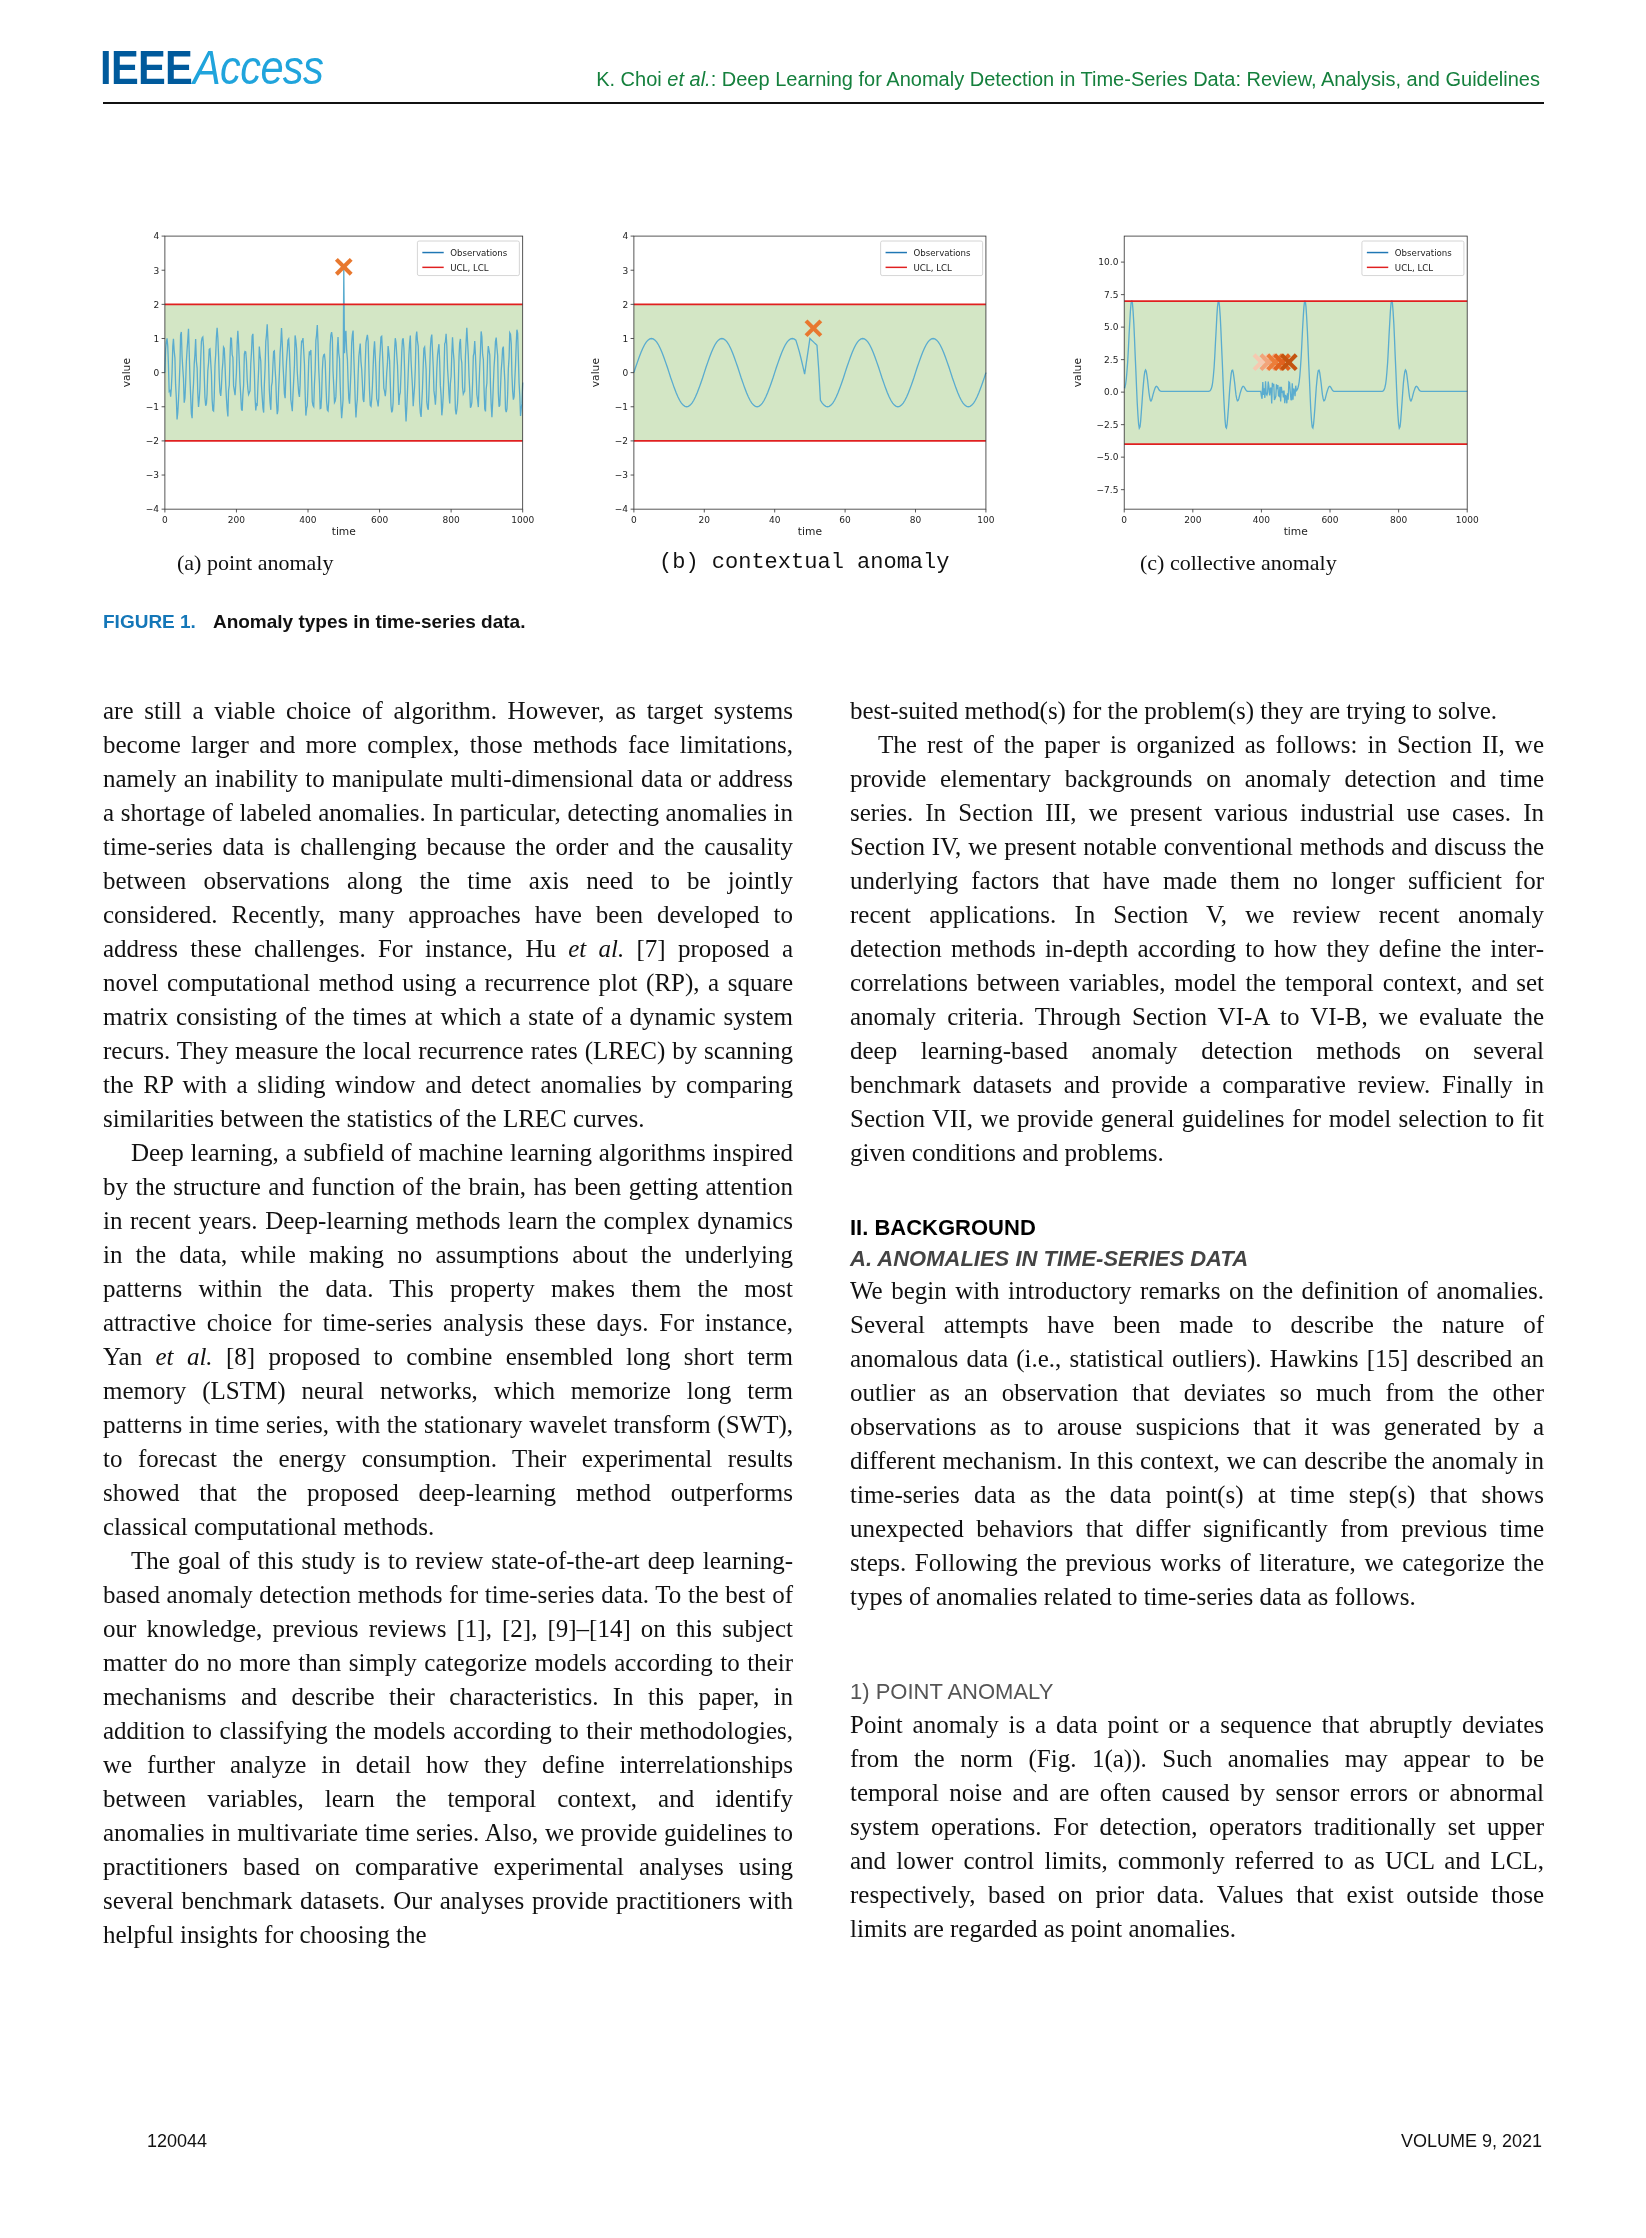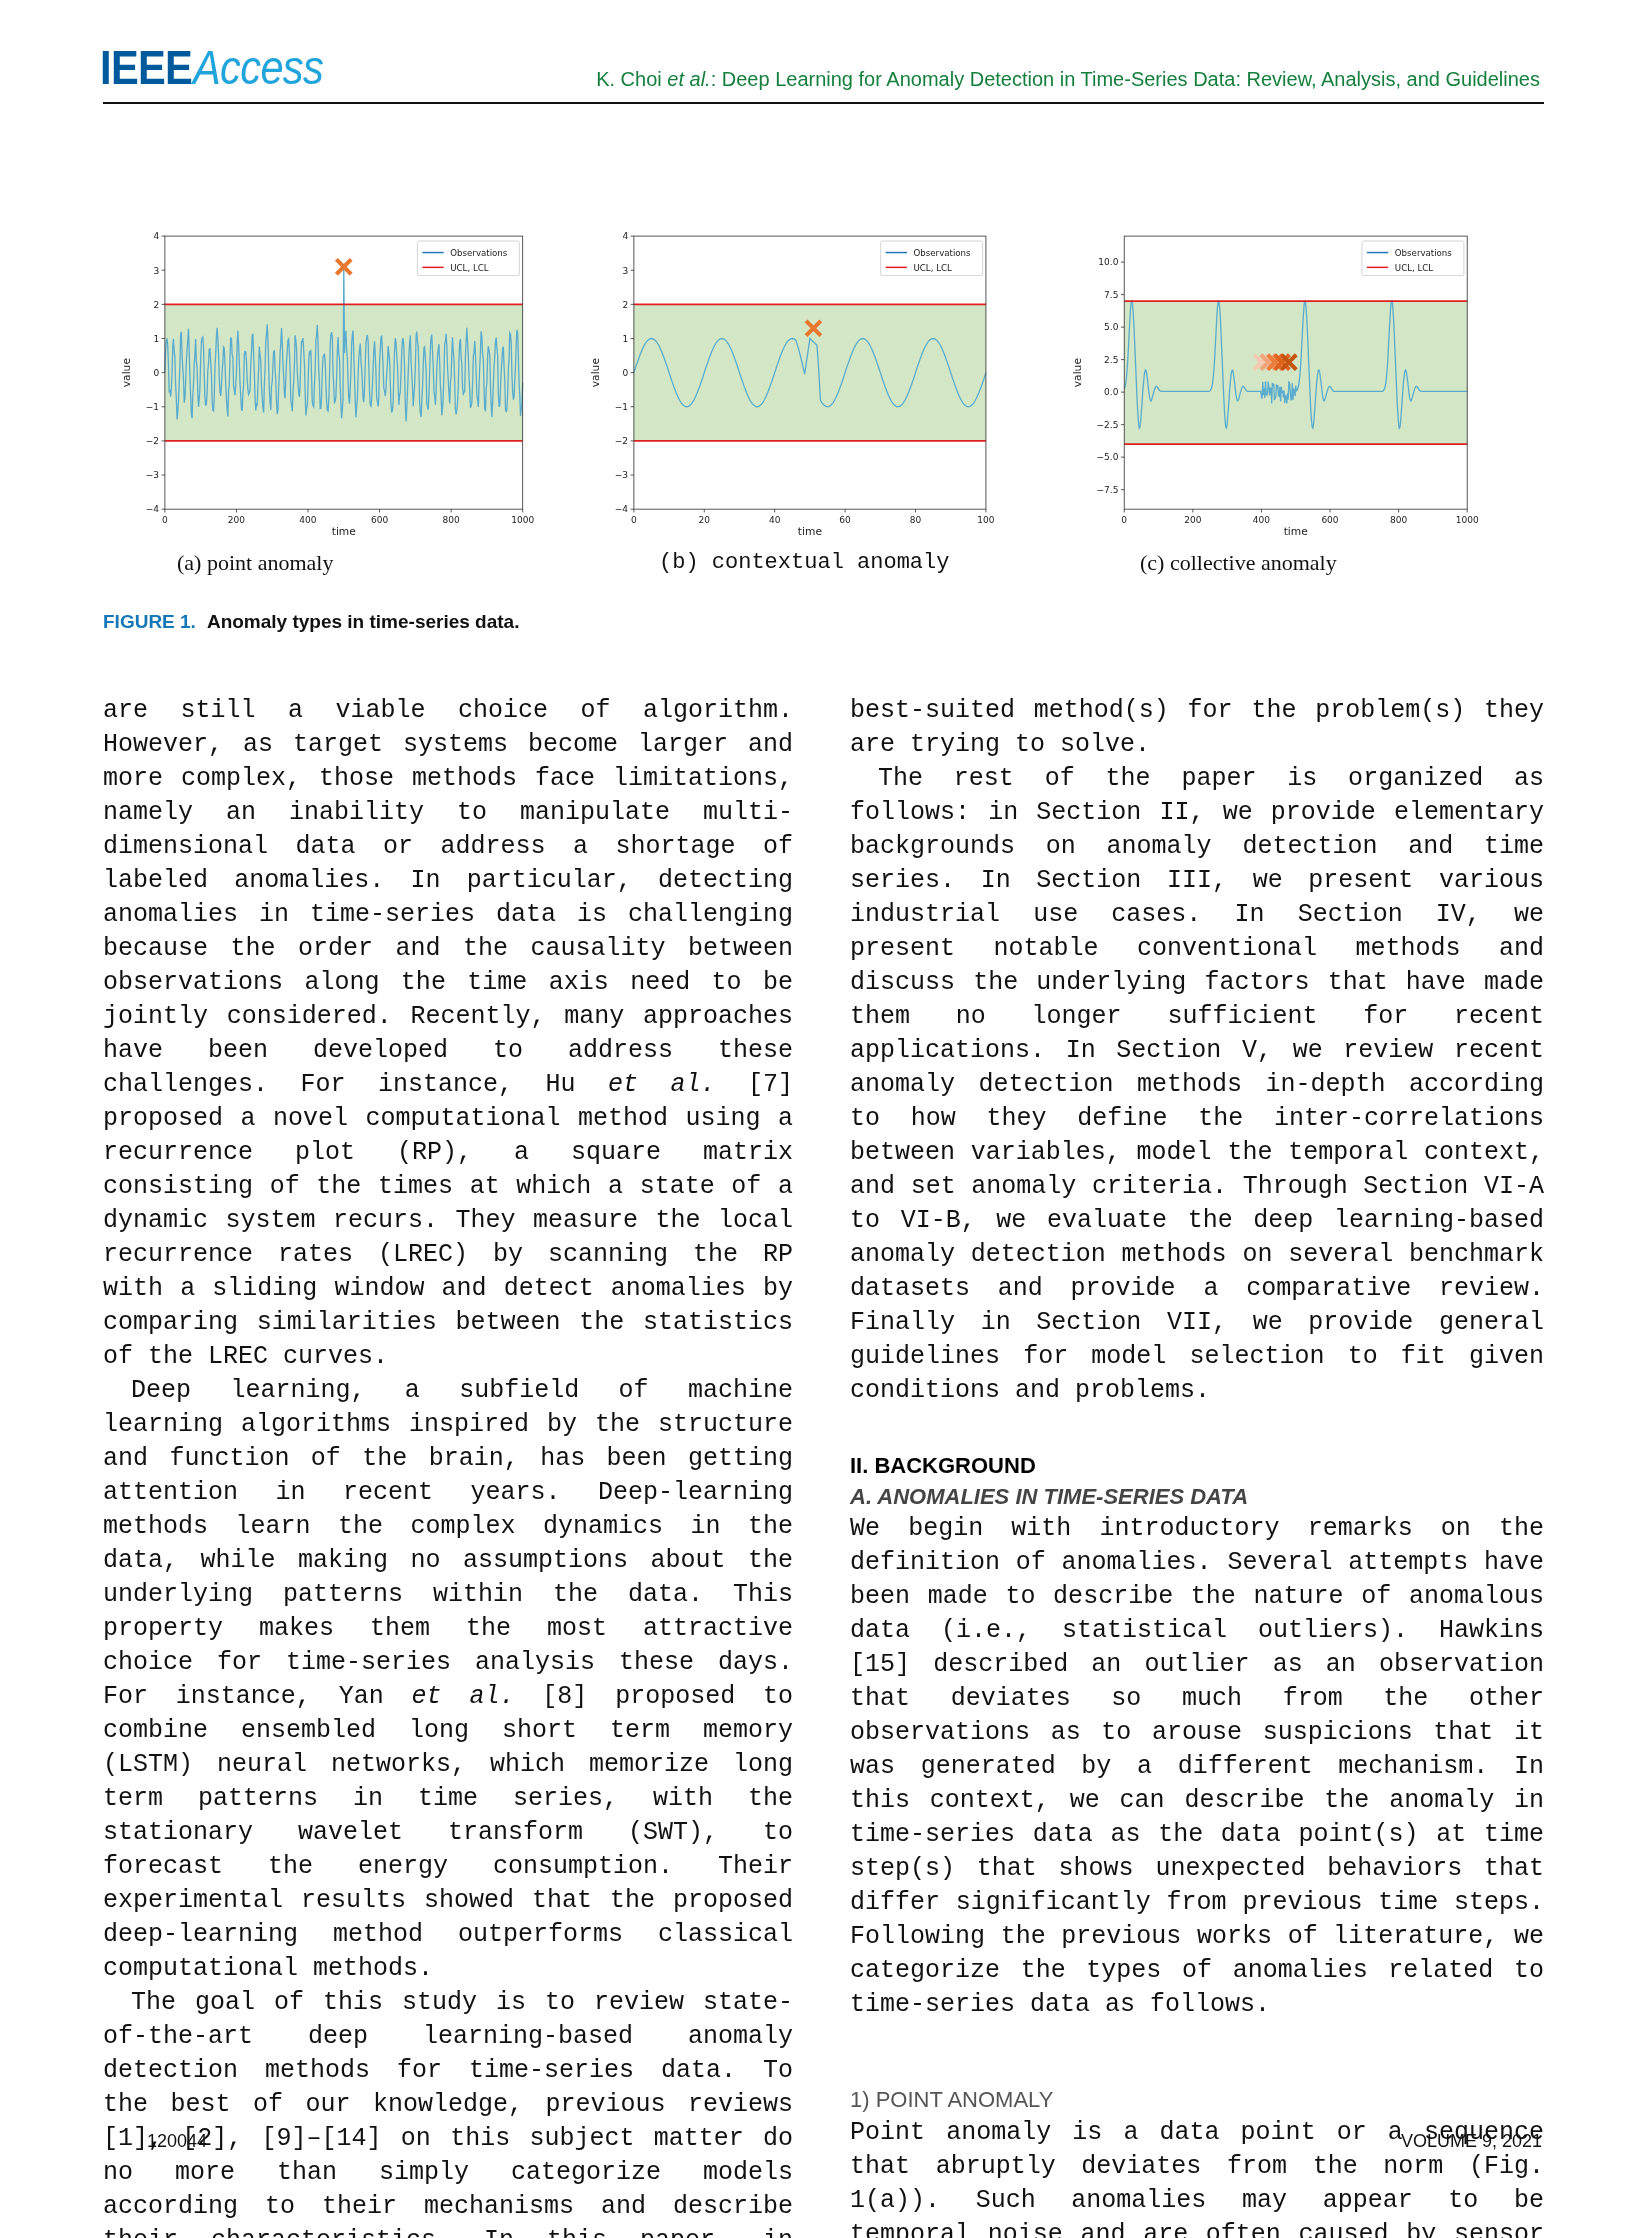--- a/index.html
+++ b/index.html
@@ -8,24 +8,24 @@
   .logo .ieee { color: #005a9c; font-weight: 700; transform: scaleX(0.85); display: inline-block; transform-origin: left; }
   .logo .access { color: #20a4dc; font-weight: 400; font-style: italic; margin-left: -15px; display: inline-block; transform: scaleX(0.85); transform-origin: left; }
   .running-head { position: absolute; right: 107px; top: 68px; font-family: "Liberation Sans", sans-serif; font-size: 20px; color: #15803d; }
   .running-head i { font-style: italic; }
   .head-rule { position: absolute; left: 103px; right: 103px; top: 102px; height: 1.6px; background: #111; }
 
   .fig { position: absolute; top: 218px; }
   .fig svg { display: block; }
   .subcap { position: absolute; top: 550px; font-family: "Liberation Serif", serif; font-size: 22px; color: #111; }
   .figcap { position: absolute; left: 103px; top: 611px; font-family: "Liberation Sans", sans-serif; font-size: 19px; font-weight: 700; color: #111; }
-  .figcap .lbl { color: #1477b8; margin-right: 11px; }
+  .figcap .lbl { color: #1477b8; margin-right: 17px; }
 
   .col { position: absolute; top: 694px; width: 690px; font-family: "Liberation Serif", serif; font-size: 25px; line-height: 34px; text-align: justify; color: #111; }
-  .col p { margin: 0; font-family: Liberation Mono, monospace; }
+  .col p { margin: 0; }
   .col p.ind { text-indent: 28px; }
   .col-left { left: 103px; }
   .col-right { left: 850px; width: 694px; }
   .sec-h { font-family: "Liberation Sans", sans-serif; font-weight: 700; color: #000000; font-size: 22px; margin-top: 43px; line-height: 30px; }
   .subsec-h { font-family: "Liberation Sans", sans-serif; font-weight: 700; font-style: italic; color: #444; font-size: 22px; line-height: 31px; }
   .subsub-h { font-family: "Liberation Sans", sans-serif; color: #555; font-size: 22px; margin-top: 61px; line-height: 33px; }
   .footer-left { position: absolute; left: 103px; top: 2131px; font-family: "Liberation Sans", sans-serif; font-size: 18px; color: #111; margin-left: 44px; }
   .footer-right { position: absolute; right: 105px; top: 2131px; font-family: "Liberation Sans", sans-serif; font-size: 18px; color: #111; }
   .ital { font-style: italic; }
 </style>

